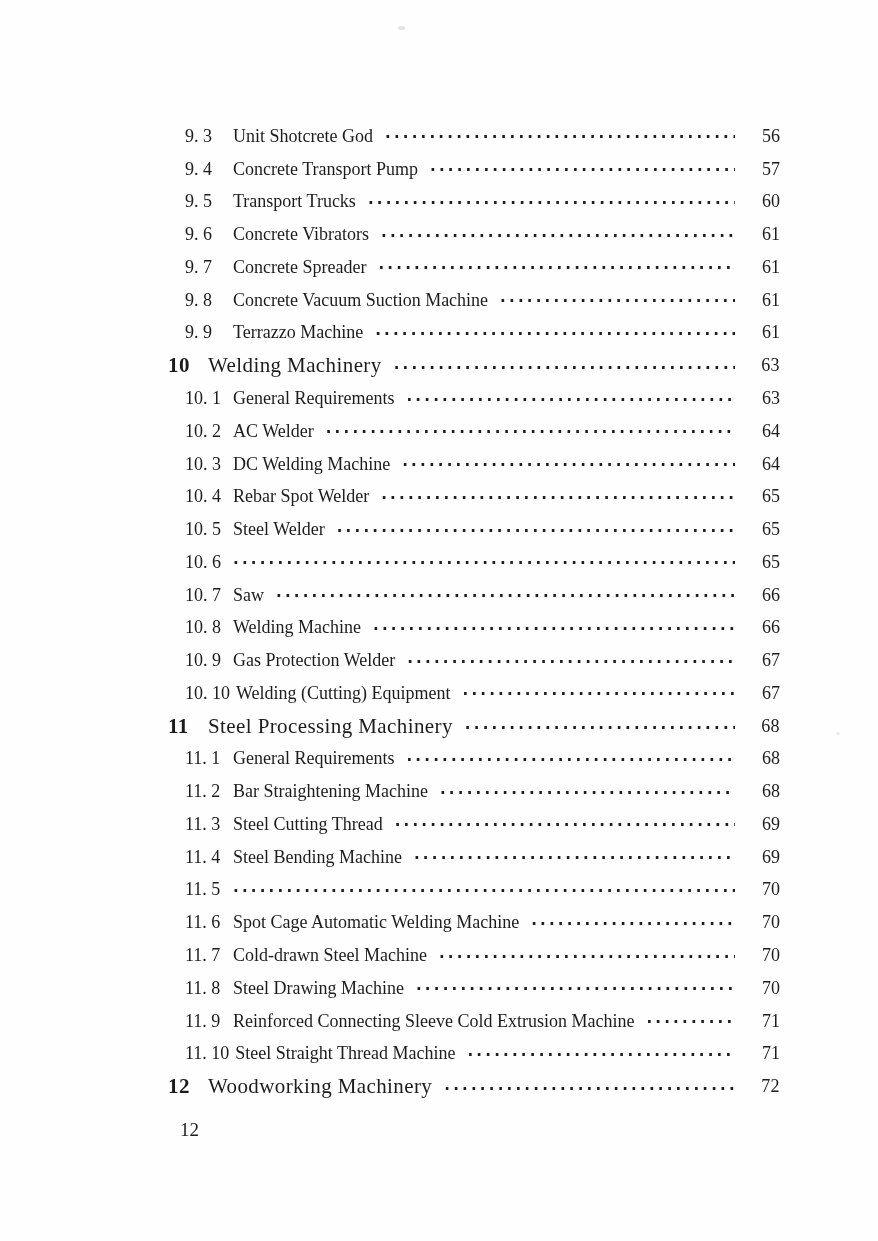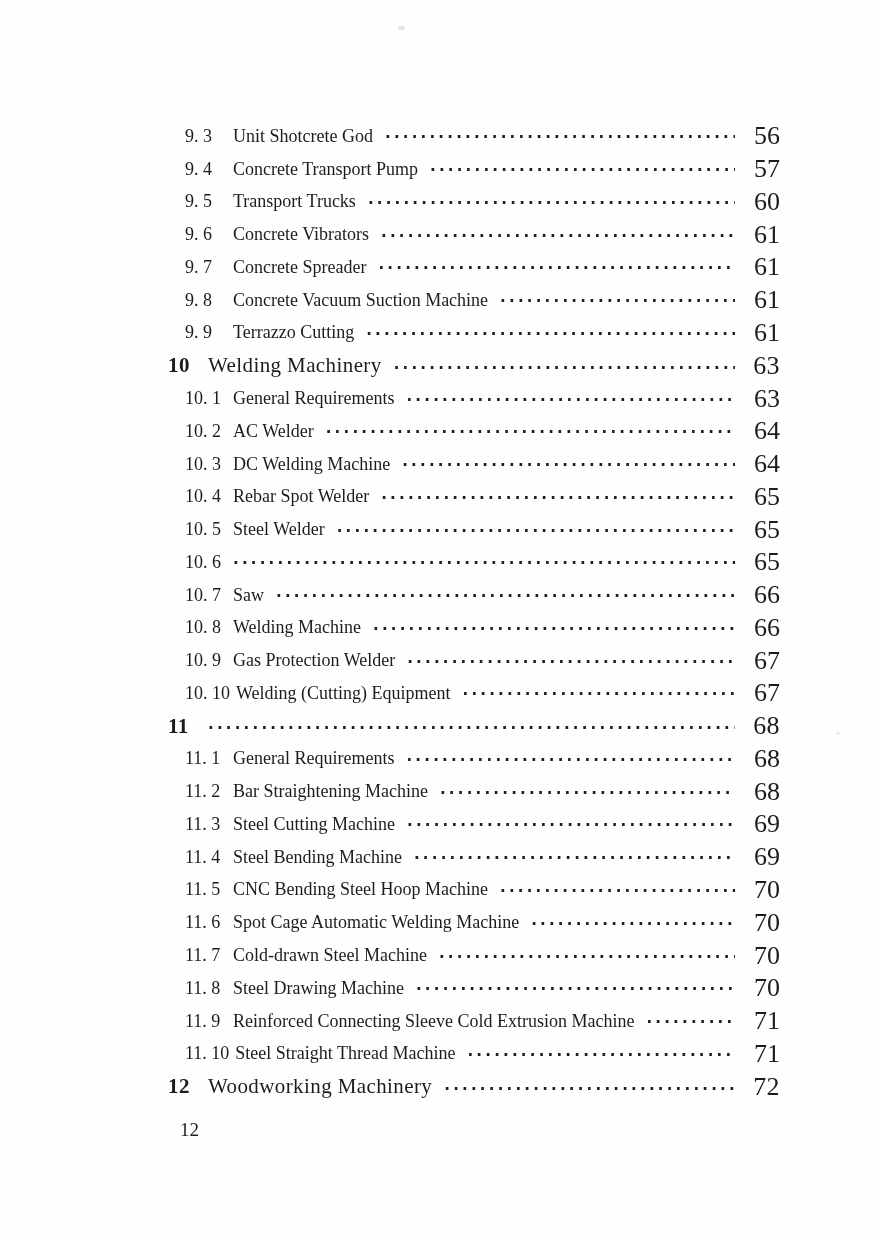--- a/index.html
+++ b/index.html
@@ -58,21 +58,21 @@
     content: "····································································································································";
     font-family: "DejaVu Sans", sans-serif;
     font-weight: bold;
     font-size: 15px;
     letter-spacing: 3.2px;
     color: #1e1e1e;
   }
   .pagenum {
     width: 36px;
     text-align: right;
-    font-size: 26px;
+    font-size: 18px;
     flex: 0 0 auto;
   }
   .footer-pagenum {
     position: absolute;
     left: 180px;
     top: 1119px;
     font-size: 19px;
   }
   
   .speck {
@@ -123,21 +123,21 @@
     <span class="pagenum">61</span>
   </div>
       <div class="row sub">
     <span class="num">9. 8</span>
     <span class="title">Concrete Vacuum Suction Machine</span>
     <span class="leader"></span>
     <span class="pagenum">61</span>
   </div>
       <div class="row sub">
     <span class="num">9. 9</span>
-    <span class="title">Terrazzo Cutting</span>
+    <span class="title">Terrazzo Machine</span>
     <span class="leader"></span>
     <span class="pagenum">61</span>
   </div>
       <div class="row section">
     <span class="num">10</span>
     <span class="title">Welding Machinery</span>
     <span class="leader"></span>
     <span class="pagenum">63</span>
   </div>
       <div class="row sub">
@@ -194,50 +194,50 @@
     <span class="pagenum">67</span>
   </div>
       <div class="row sub">
     <span class="num">10. 10</span>
     <span class="title">Welding (Cutting) Equipment</span>
     <span class="leader"></span>
     <span class="pagenum">67</span>
   </div>
       <div class="row section">
     <span class="num">11</span>
+    <span class="title">Steel Processing Machinery</span>
     <span class="leader"></span>
     <span class="pagenum">68</span>
   </div>
       <div class="row sub">
     <span class="num">11. 1</span>
     <span class="title">General Requirements</span>
     <span class="leader"></span>
     <span class="pagenum">68</span>
   </div>
       <div class="row sub">
     <span class="num">11. 2</span>
     <span class="title">Bar Straightening Machine</span>
     <span class="leader"></span>
     <span class="pagenum">68</span>
   </div>
       <div class="row sub">
     <span class="num">11. 3</span>
-    <span class="title">Steel Cutting Machine</span>
+    <span class="title">Steel Cutting Thread</span>
     <span class="leader"></span>
     <span class="pagenum">69</span>
   </div>
       <div class="row sub">
     <span class="num">11. 4</span>
     <span class="title">Steel Bending Machine</span>
     <span class="leader"></span>
     <span class="pagenum">69</span>
   </div>
       <div class="row sub">
     <span class="num">11. 5</span>
-    <span class="title">CNC Bending Steel Hoop Machine</span>
     <span class="leader"></span>
     <span class="pagenum">70</span>
   </div>
       <div class="row sub">
     <span class="num">11. 6</span>
     <span class="title">Spot Cage Automatic Welding Machine</span>
     <span class="leader"></span>
     <span class="pagenum">70</span>
   </div>
       <div class="row sub">

